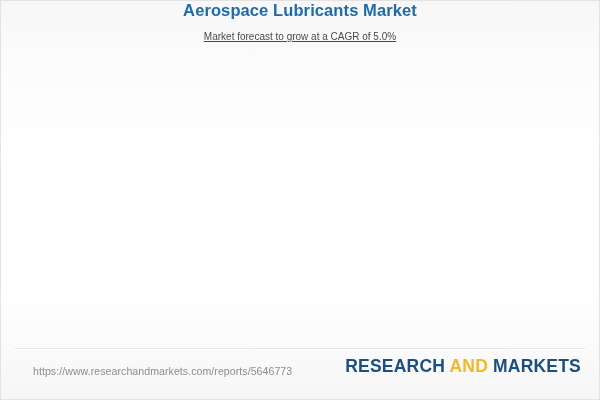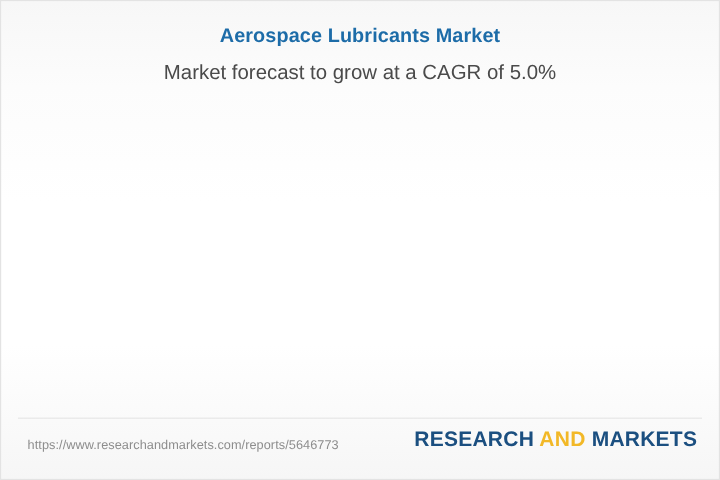--- a/index.html
+++ b/index.html
@@ -22,36 +22,36 @@
     border: 1px solid #e3e3e3;
     background: linear-gradient(180deg, #f7f7f7 0%, #fcfcfc 18%, #ffffff 42%, #ffffff 72%, #fafafa 88%, #f6f6f6 100%);
   }
 
   
   .header {
     position: absolute;
     top: 0;
     left: 0;
     width: 598px;
-    padding-top: 20px;
     text-align: center;
   }
   .chart-title {
     font-size: 16.5px;
     font-weight: bold;
     color: #1d6ca8;
     letter-spacing: 0.1px;
     margin: 0;
   }
   .chart-subtitle {
-    font-size: 17px;
+    font-size: 10px;
     color: #4a4a4a;
     margin: 0;
     padding-top: 11px;
     font-weight: normal;
+    text-decoration: underline;
   }
 
   
   .plot {
     position: absolute;
     top: 0;
     left: 0;
     width: 598px;
     height: 345px;
   }
@@ -68,21 +68,21 @@
   .footer-rule {
     position: absolute;
     left: 14px;
     top: 347px;
     width: 570px;
     height: 1px;
     background: #e6e6e6;
   }
   .footer-url {
     position: absolute;
-    left: 22px;
+    left: 32px;
     top: 364px;
     font-size: 10.6px;
     color: #8d8d8d;
     letter-spacing: 0.05px;
   }
   .logo {
     position: absolute;
     right: 18px;
     top: 357px;
     text-align: center;

